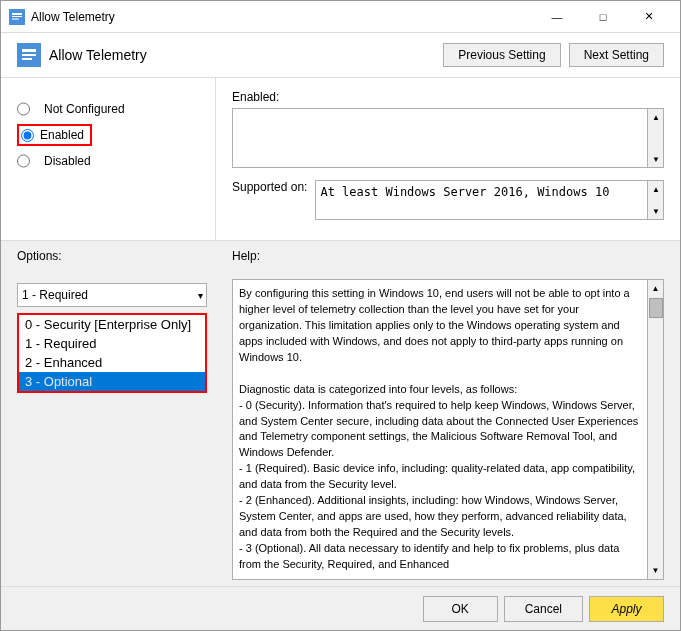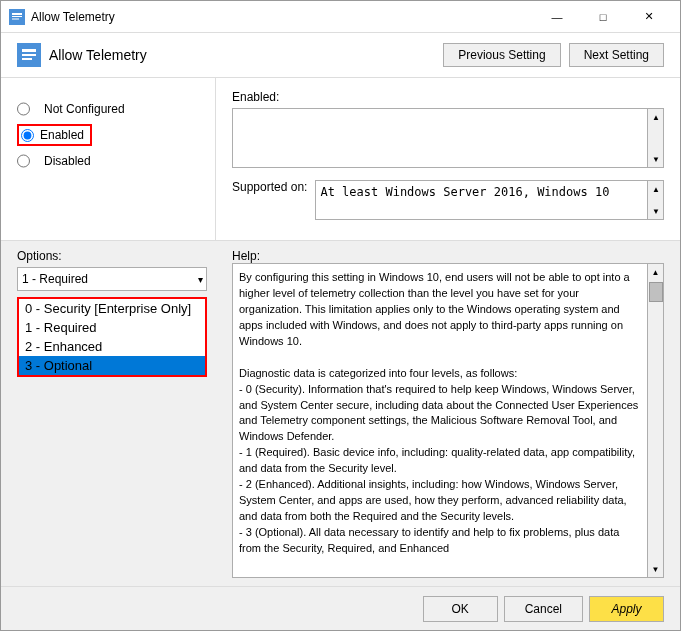--- a/index.html
+++ b/index.html
@@ -201,21 +201,21 @@
     .enabled-radio-wrapper {
       border: 2px solid #ff0000;
       padding: 2px 6px 2px 2px;
       display: inline-flex;
       align-items: center;
       gap: 6px;
     }
 
     .options-label {
       font-size: 12px;
-      margin-bottom: 4px;
+      margin-bottom: 20px;
       font-weight: normal;
     }
 
     .dropdown-wrapper {
       position: relative;
       width: 190px;
       margin-bottom: 6px;
     }
 
     .dropdown-select {
@@ -245,21 +245,21 @@
       width: 190px;
     }
 
     .dropdown-item {
       padding: 2px 6px;
       font-size: 13px;
       cursor: pointer;
     }
     .dropdown-item.selected {
       background: #0078d7;
-      color: #000000;
+      color: #e5e5e5;
     }
 
     .main-content {
       display: flex;
       flex: 1;
       overflow: hidden;
       padding: 8px 16px;
     }
 
     .options-col {
@@ -269,21 +269,21 @@
     }
 
     .help-col {
       flex: 1;
       display: flex;
       flex-direction: column;
     }
 
     .help-label {
       font-size: 12px;
-      margin-bottom: 0;
+      margin-bottom: 16px;
     }
 
     .footer {
       border-top: 1px solid #ddd;
       padding: 8px 16px;
       display: flex;
       justify-content: flex-end;
       gap: 6px;
       background: #f0f0f0;
       height: 44px;

